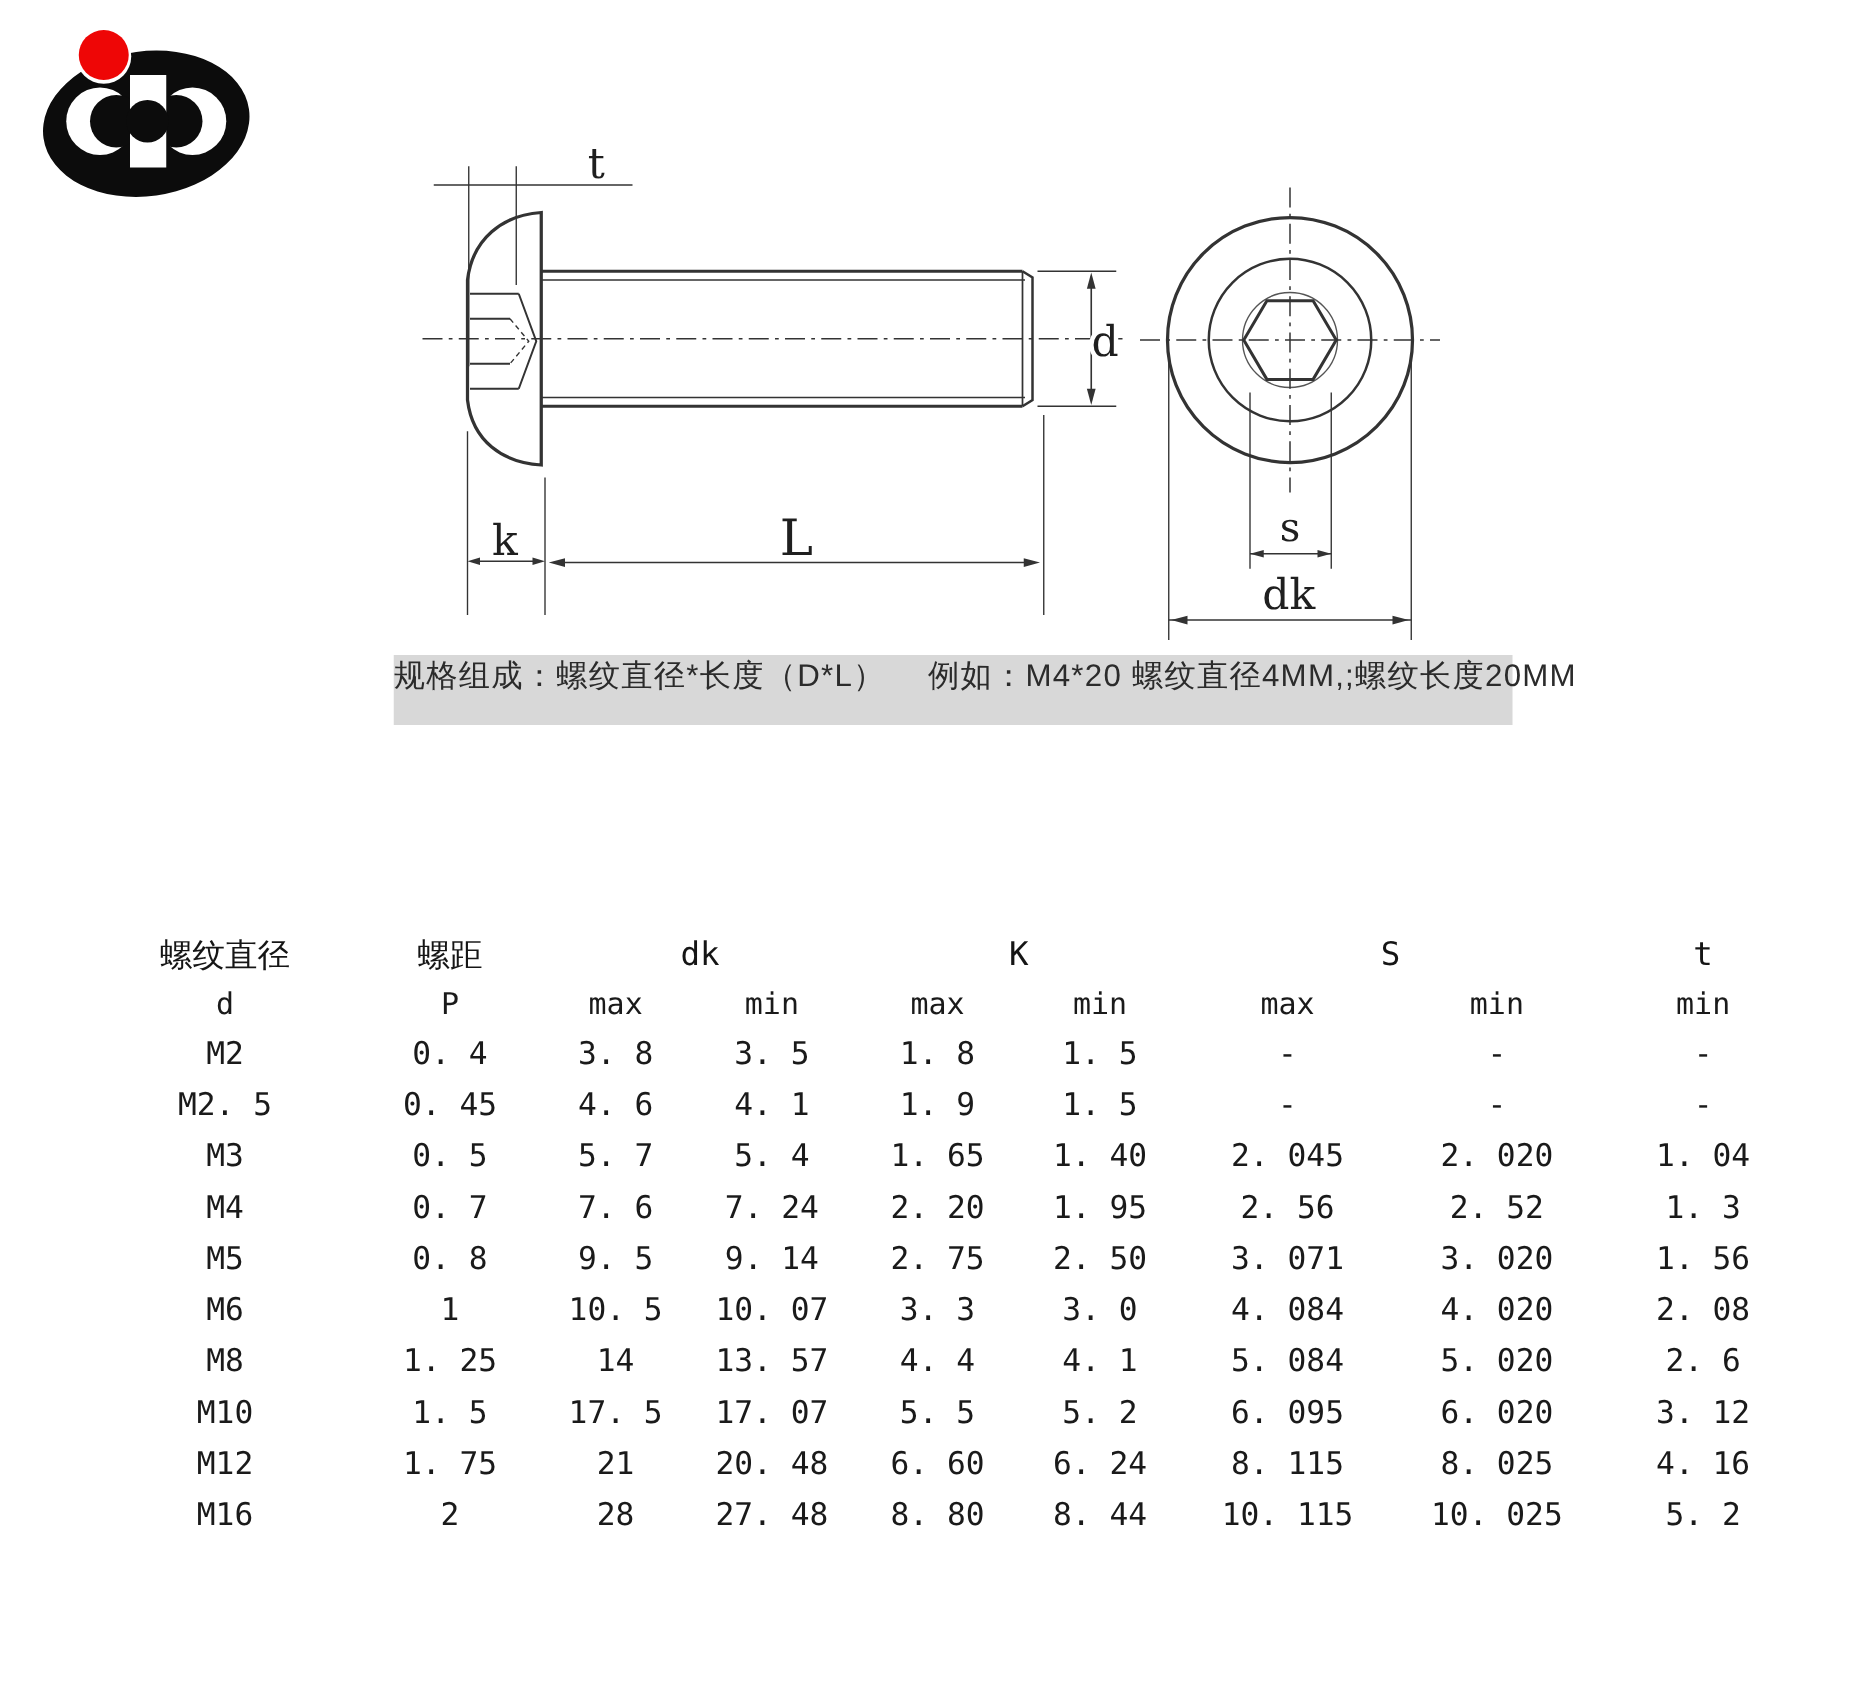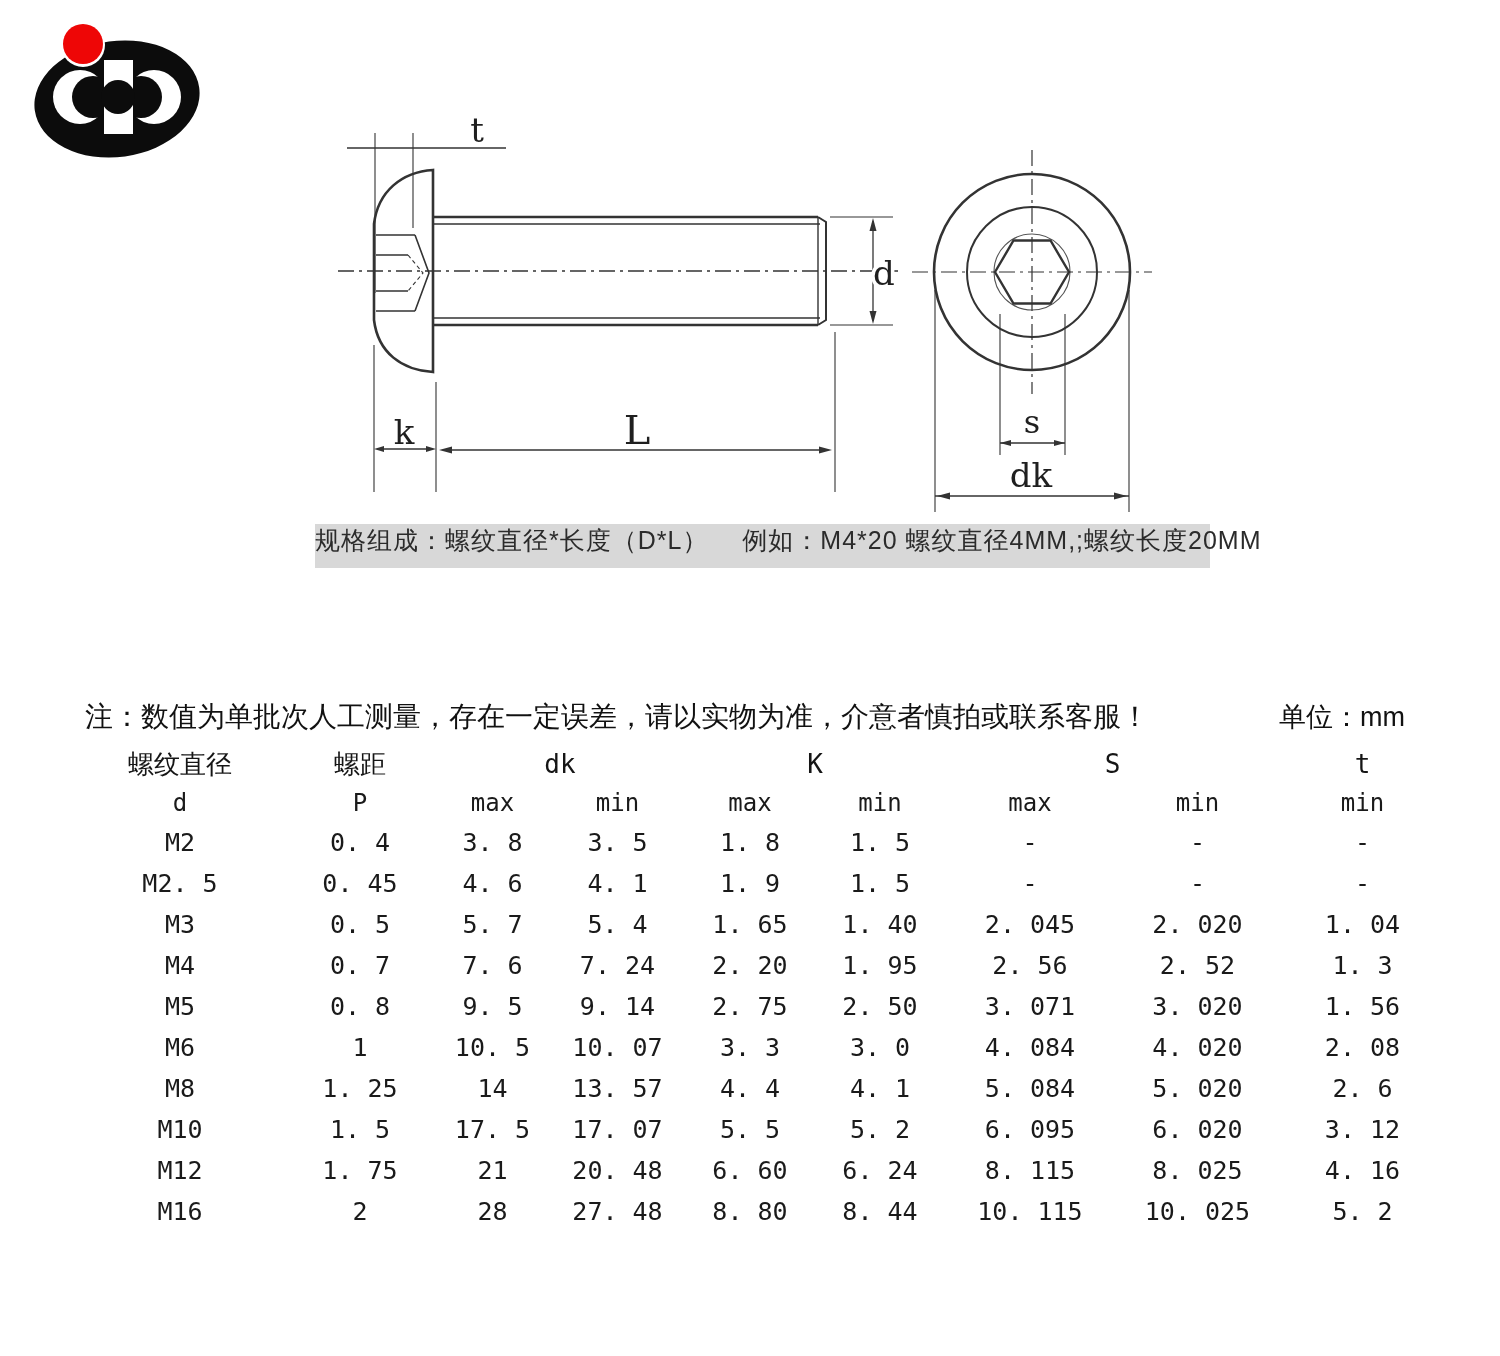--- a/index.html
+++ b/index.html
@@ -1,20 +1,20 @@
 <!DOCTYPE html>
 <html><head>
 <meta charset="utf-8">
 <style>
   html,body{margin:0;padding:0;background:#fff;}
   .page{position:relative;width:1500px;height:1356px;background:#ffffff;overflow:hidden;
         font-family:"Liberation Sans","DejaVu Sans",sans-serif;color:#1a1a1a;}
   .abs{position:absolute;}
   
-  .caption-bar{left:315px;top:524px;width:895px;height:44px;background:#d8d8d8;
+  .caption-bar{left:315px;top:524px;width:895px;height:56px;background:#d8d8d8;
 and    display:flex;align-items:center;justify-content:center;
     font-size:25px;letter-spacing:1px;color:#2b2b2b;white-space:nowrap;}
   
   .note-line{left:85px;top:698px;width:1320px;display:flex;justify-content:space-between;
     align-items:center;font-size:28px;color:#111;white-space:nowrap;}
   .note-unit{font-size:27px;}
   
   .spec-table{left:75px;top:745px;width:1370px;display:grid;
     grid-template-columns:210px 150px 115px 135px 130px 130px 170px 165px 165px;
     grid-template-rows:38px 39px repeat(10,41px);}
@@ -102,24 +102,20 @@
     <text x="637" y="444" font-size="40" text-anchor="middle">L</text>
     <text x="884" y="285" font-size="34" text-anchor="middle" stroke="#ffffff" stroke-width="7" paint-order="stroke">d</text>
     <text x="1032" y="433" font-size="32" text-anchor="middle">s</text>
     <text x="1031" y="487" font-size="34" text-anchor="middle">dk</text>
   </svg>
 
   <div class="abs caption-bar">
     <span>规格组成：螺纹直径*长度（D*L）　 例如：M4*20 螺纹直径4MM,;螺纹长度20MM</span>
   </div>
 
-  <div class="abs note-line">
-    <span>注：数值为单批次人工测量，存在一定误差，请以实物为准，介意者慎拍或联系客服！</span>
-    <span class="note-unit">单位：mm</span>
-  </div>
 
   <div class="abs spec-table">
     <div class="tgroup" style="grid-column:1">螺纹直径</div>
     <div class="tgroup" style="grid-column:2">螺距</div>
     <div class="tgroup latin" style="grid-column:3 / span 2">dk</div>
     <div class="tgroup latin" style="grid-column:5 / span 2">K</div>
     <div class="tgroup latin" style="grid-column:7 / span 2">S</div>
     <div class="tgroup latin" style="grid-column:9">t</div>
 
     <div class="tsub">d</div>

